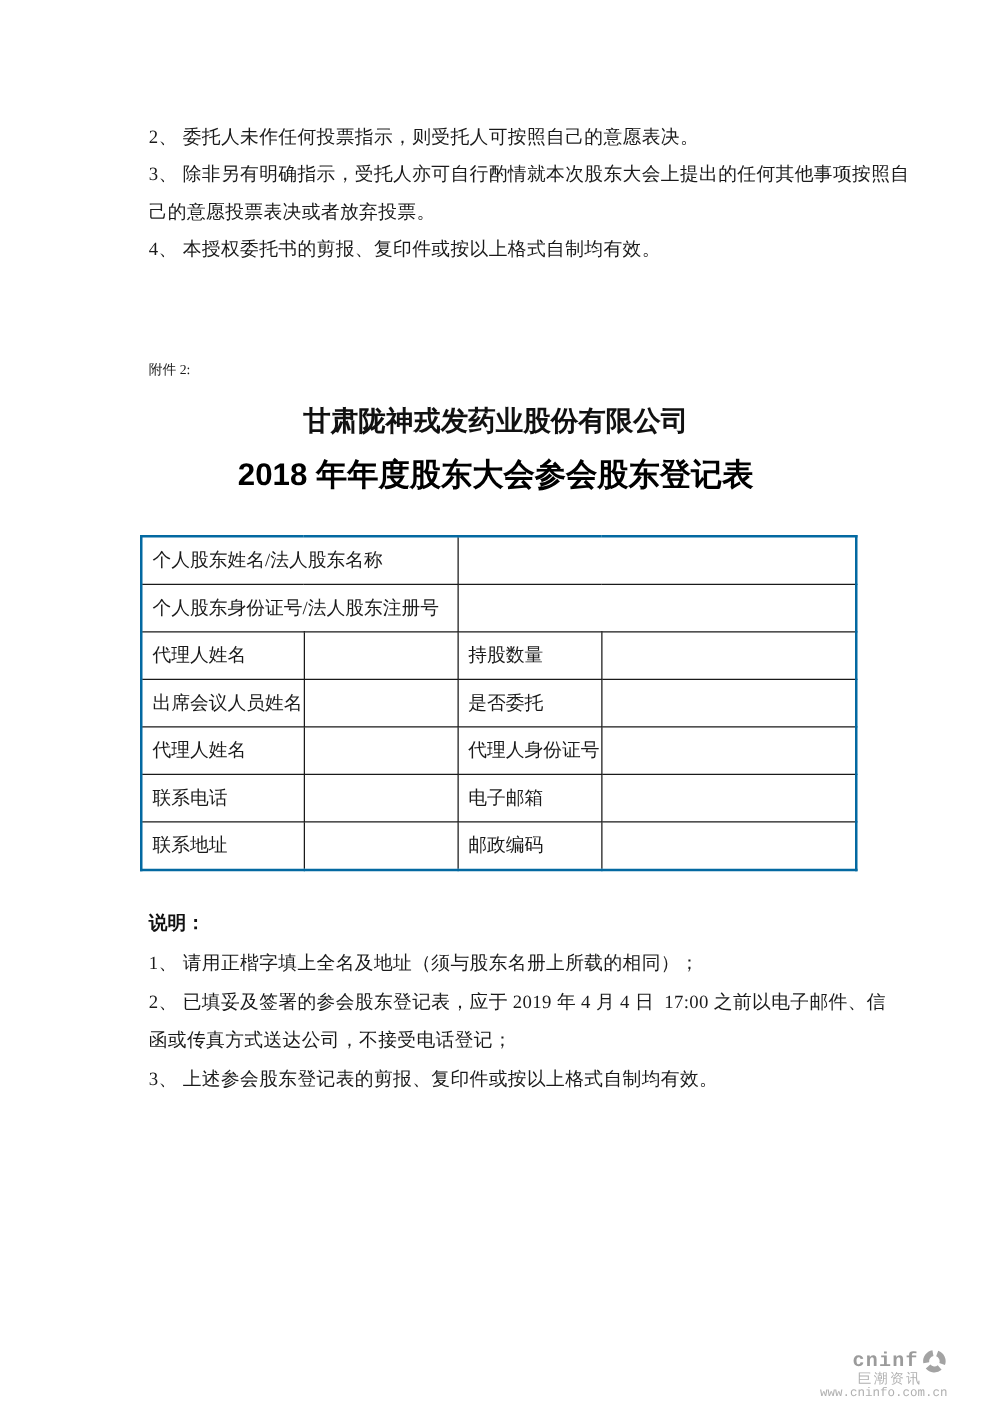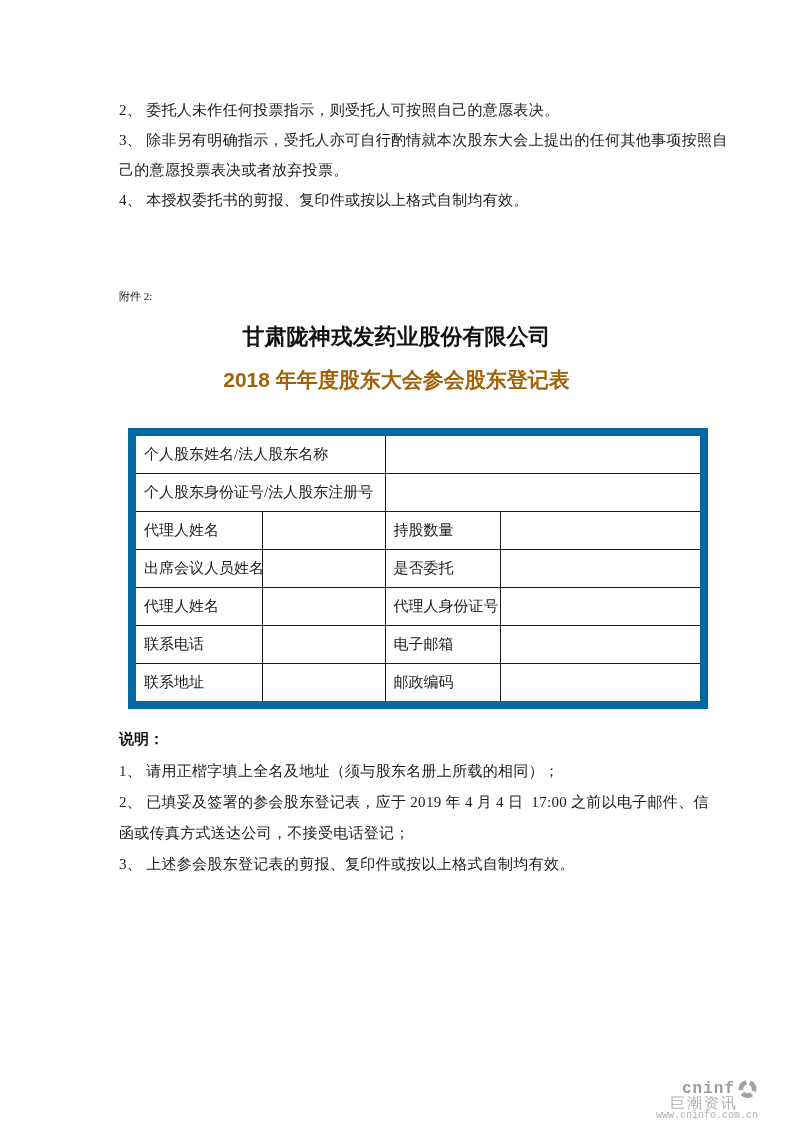--- a/index.html
+++ b/index.html
@@ -50,36 +50,35 @@
     color: #111111;
   }
   .doc-subtitle {
     position: absolute;
     left: 0;
     top: 367px;
     width: 793px;
     text-align: center;
     font-family: "Liberation Sans", "DejaVu Sans", sans-serif;
     font-weight: bold;
-    font-size: 21px;
+    font-size: 25px;
     line-height: 26px;
     white-space: pre;
-    color: #a16207;
+    color: #000000;
   }
 
   
   table.reg {
     position: absolute;
     left: 112px;
     top: 428px;
     width: 572px;
     border-collapse: collapse;
     table-layout: fixed;
-    border: 8px solid #0369a1;
-    margin-left: 16px;
+    border: 2px solid #0369a1;
   }
   table.reg td {
     border: 1px solid #1a1a1a;
     height: 37px;
     padding: 0 4px 0 8px;
     font-size: 15px;
     vertical-align: middle;
     white-space: pre;
     overflow: hidden;
   }
@@ -120,21 +119,21 @@
     gap: 2px;
   }
   .logo-brand {
     font-size: 16px;
     font-weight: bold;
     letter-spacing: 1px;
     color: #9b9b9b;
     line-height: 16px;
   }
   .logo-cn {
-    font-size: 15px;
+    font-size: 11px;
     letter-spacing: 2px;
     color: #b0b0b0;
     line-height: 11px;
     margin-right: 20px;
   }
   .logo-url {
     font-size: 10px;
     color: #b0b0b0;
     line-height: 12px;
     margin-left: 36px;

